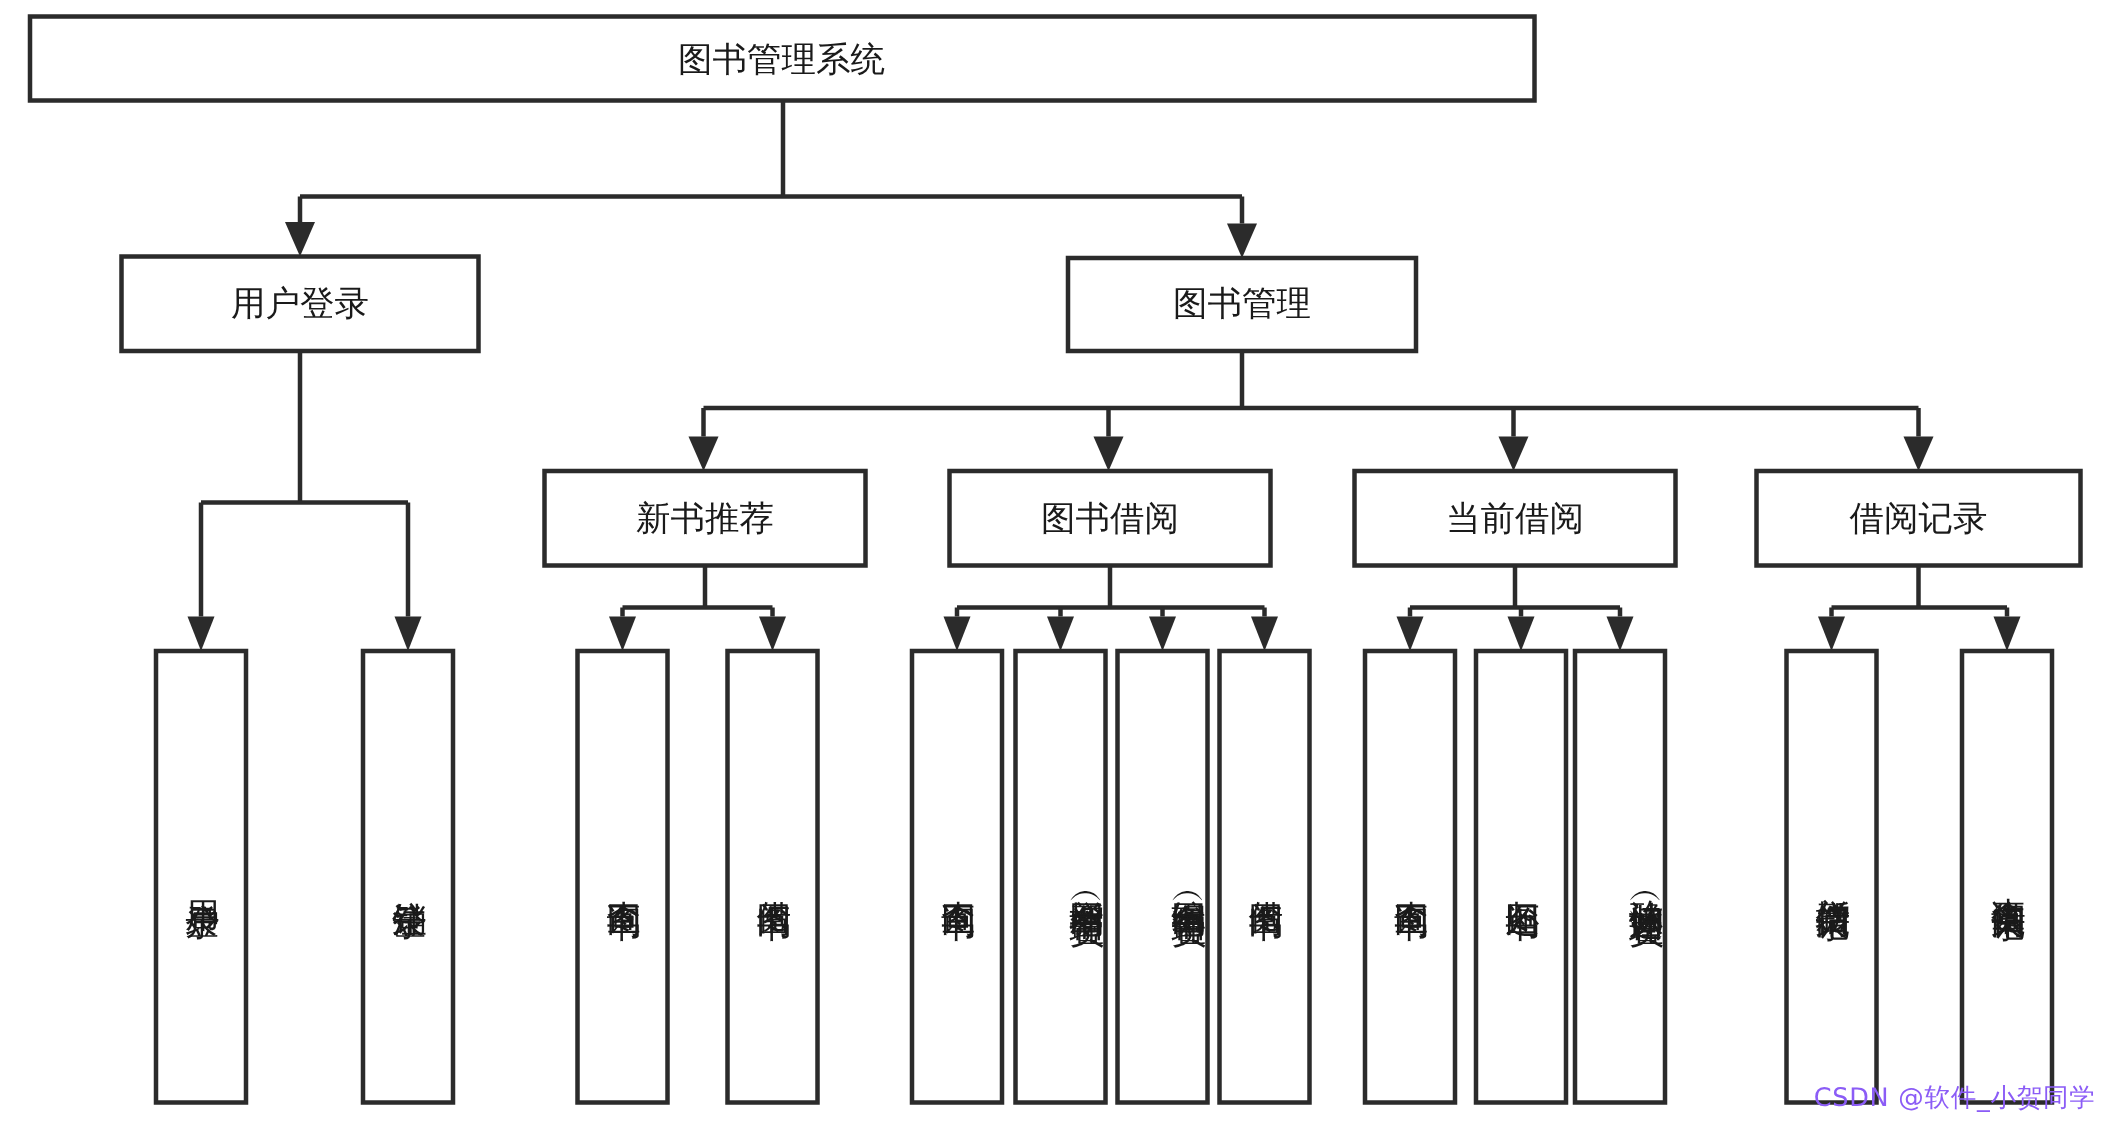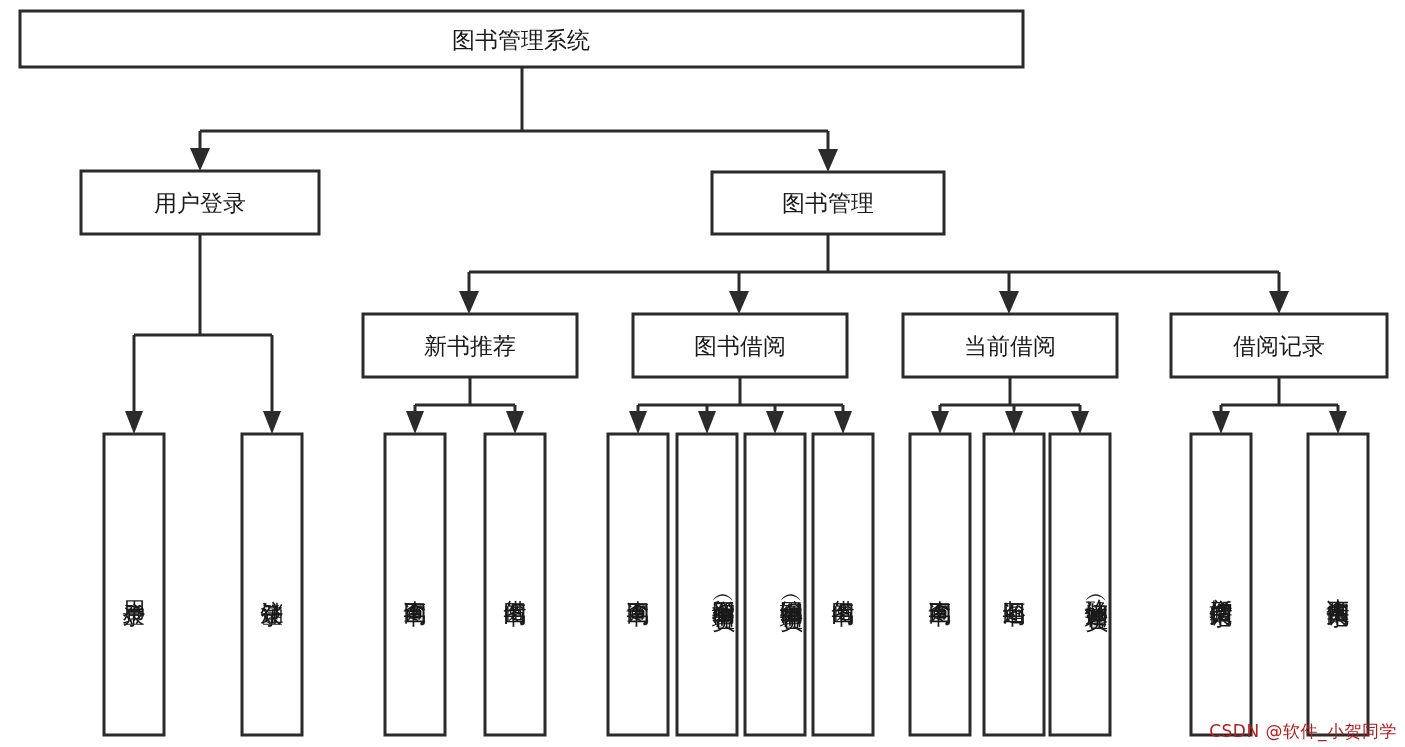--- a/index.html
+++ b/index.html
@@ -61,21 +61,21 @@
     white-space: nowrap;
     text-align: center;
     pointer-events: none;
   }
   .watermark {
     position: absolute;
     right: 8px;
     bottom: 4px;
     font-family: "DejaVu Sans", "Liberation Sans", sans-serif;
     font-size: 17px;
-    color: #b91c1c;
+    color: #8b5cf6;
     white-space: nowrap;
     letter-spacing: 0.5px;
   }
 </style>
 </head>
 <body>
 
 <div id="diagram-root">
 
   <svg class="diagram-canvas" viewBox="0 0 1405 747">

